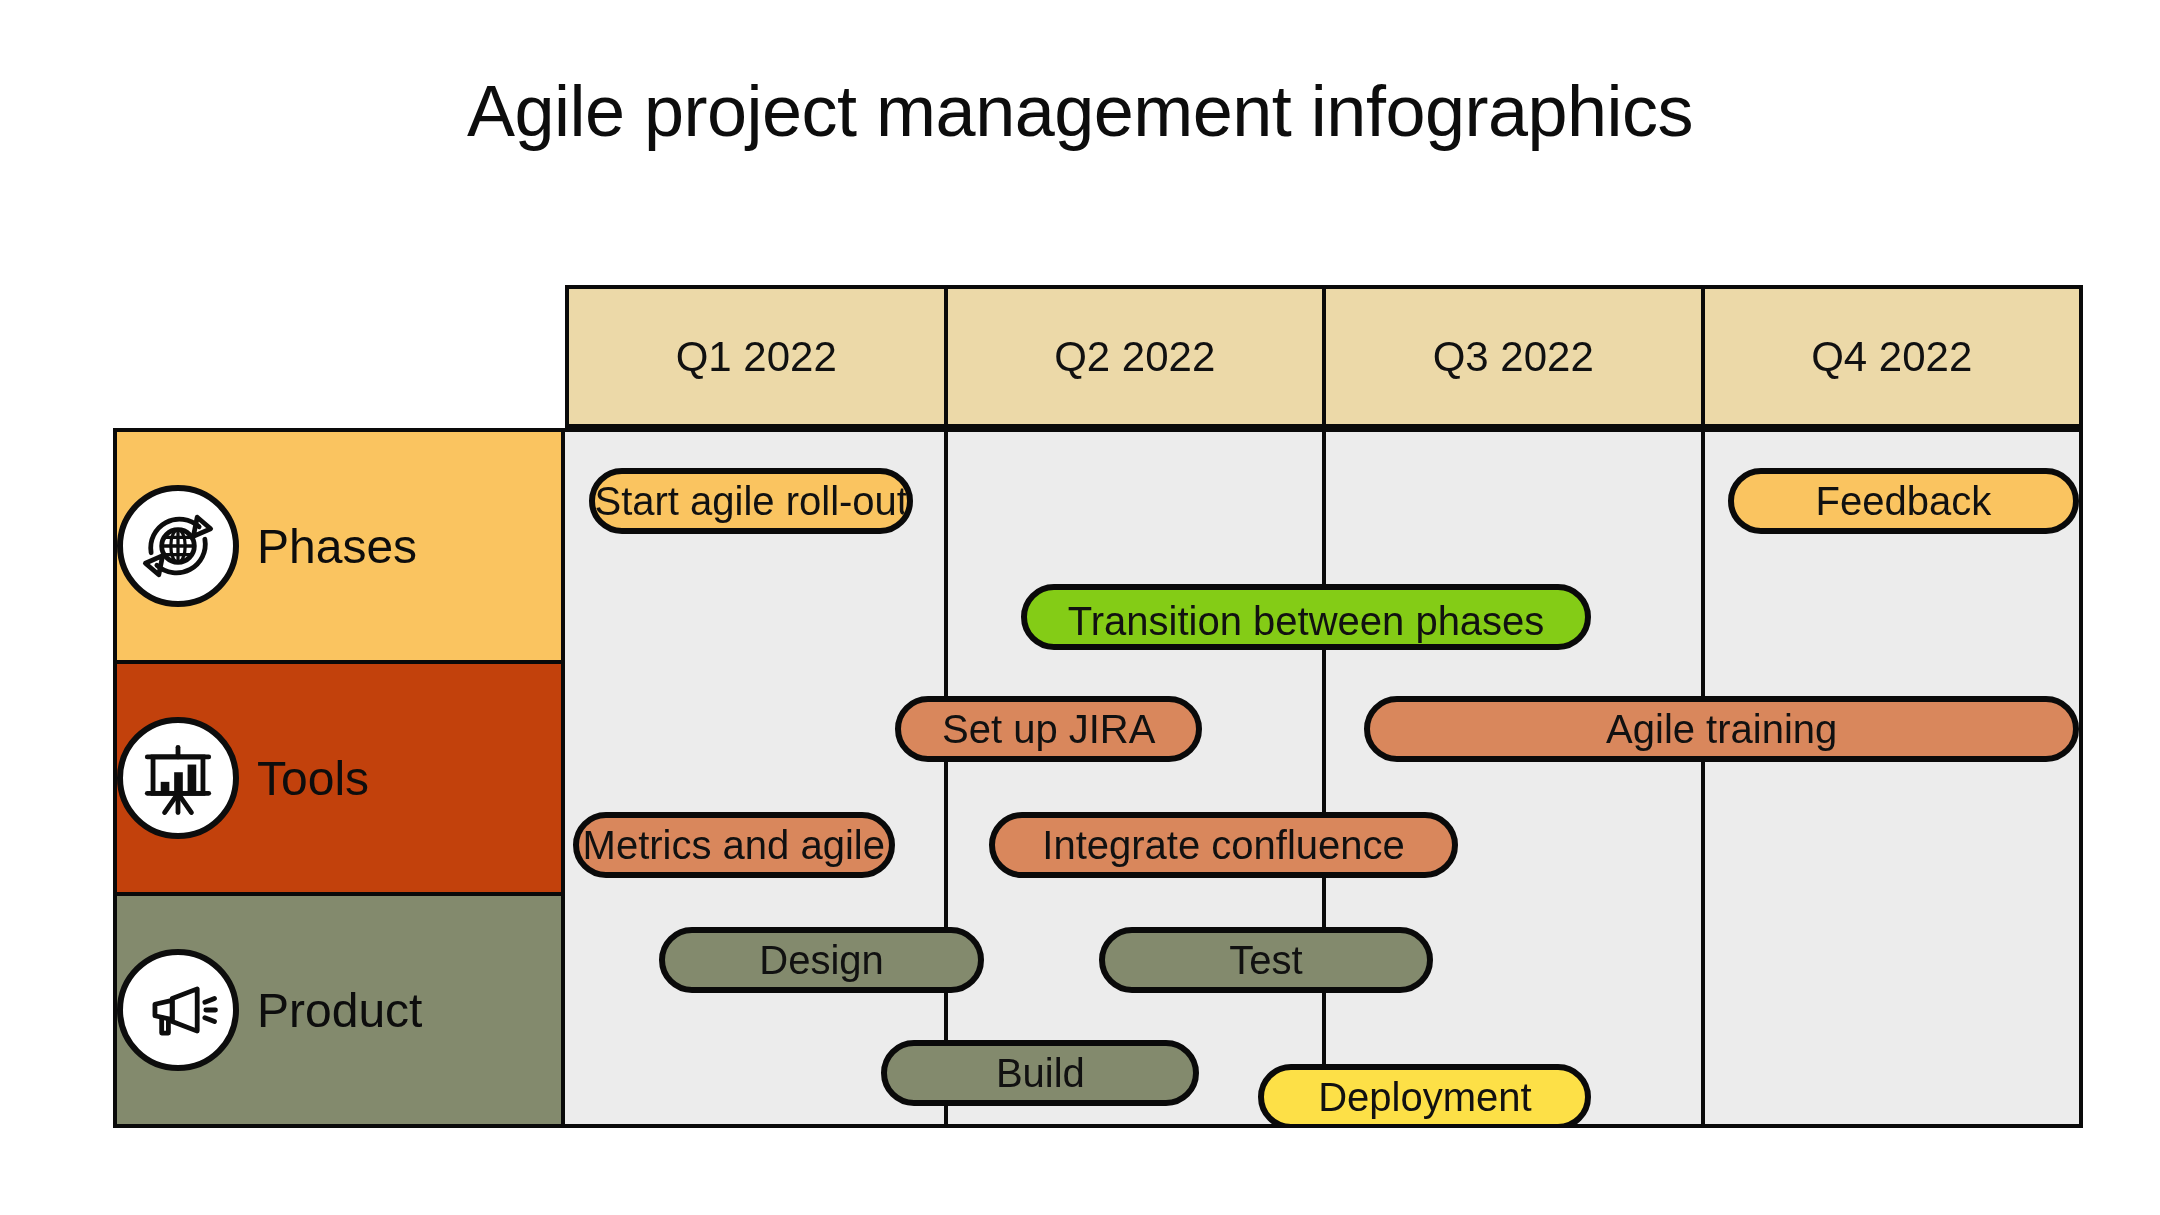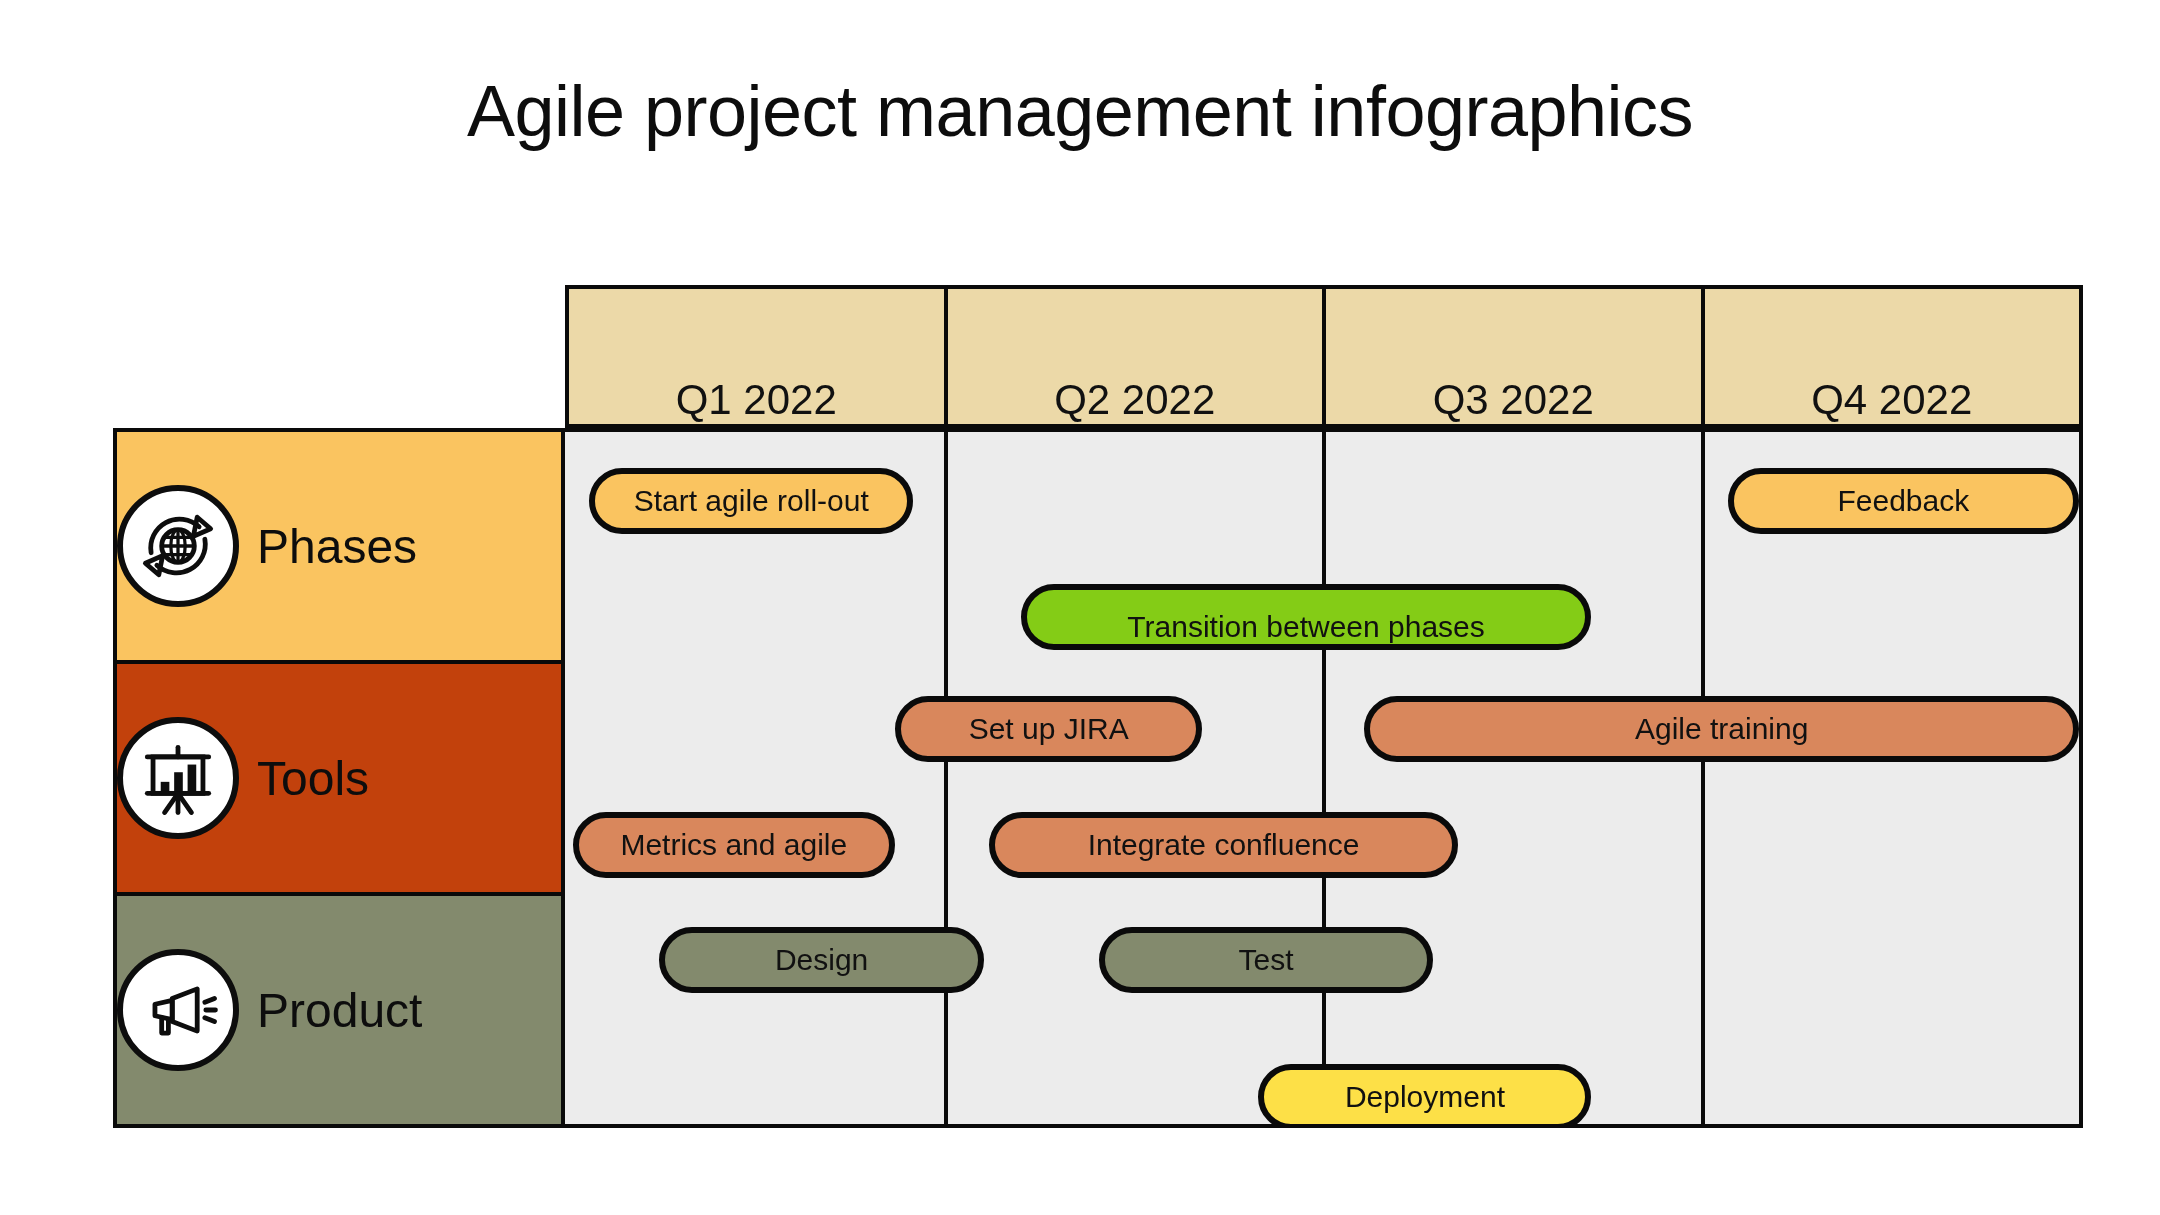--- a/index.html
+++ b/index.html
@@ -47,21 +47,21 @@
     width: 1518px;
     height: 143px;
     display: flex;
     box-sizing: border-box;
     border: 4px solid #0a0a0a;
     background: #ecd9a8;
   }
   .header-cell {
     flex: 1 1 0;
     display: flex;
-    align-items: flex-end;
+    align-items: center;
     justify-content: center;
     font-size: 42px;
     color: #111111;
     box-sizing: border-box;
     border-right: 4px solid #0a0a0a;
     background: #ecd9a8;
   }
   .header-cell:last-child { border-right: none; }
 
   
@@ -131,21 +131,21 @@
 
   .bar {
     position: absolute;
     height: 66px;
     box-sizing: border-box;
     border: 6px solid #0a0a0a;
     border-radius: 38px;
     display: flex;
     align-items: center;
     justify-content: center;
-    font-size: 30px;
+    font-size: 40px;
     color: #111111;
     white-space: nowrap;
     overflow: hidden;
   }
 </style>
 </head>
 <body>
 
 <div class="title">Agile project management infographics</div>
 
@@ -264,20 +264,23 @@
       </div>
 
       <div class="bar" style="left:6.2%; width:21.5%; top:495px; background:#838a6d;">
         <span>Design</span>
       </div>
 
       <div class="bar" style="left:35.3%; width:22.0%; top:495px; background:#838a6d;">
         <span>Test</span>
       </div>
 
+      <div class="bar" style="left:20.9%; width:21.0%; top:608px; background:#838a6d;">
+        <span>Build</span>
+      </div>
 
       <div class="bar" style="left:45.8%; width:22.0%; top:632px; background:#fde047;">
         <span>Deployment</span>
       </div>
 
     </div>
   </div>
 </div>
 
 </body></html>

